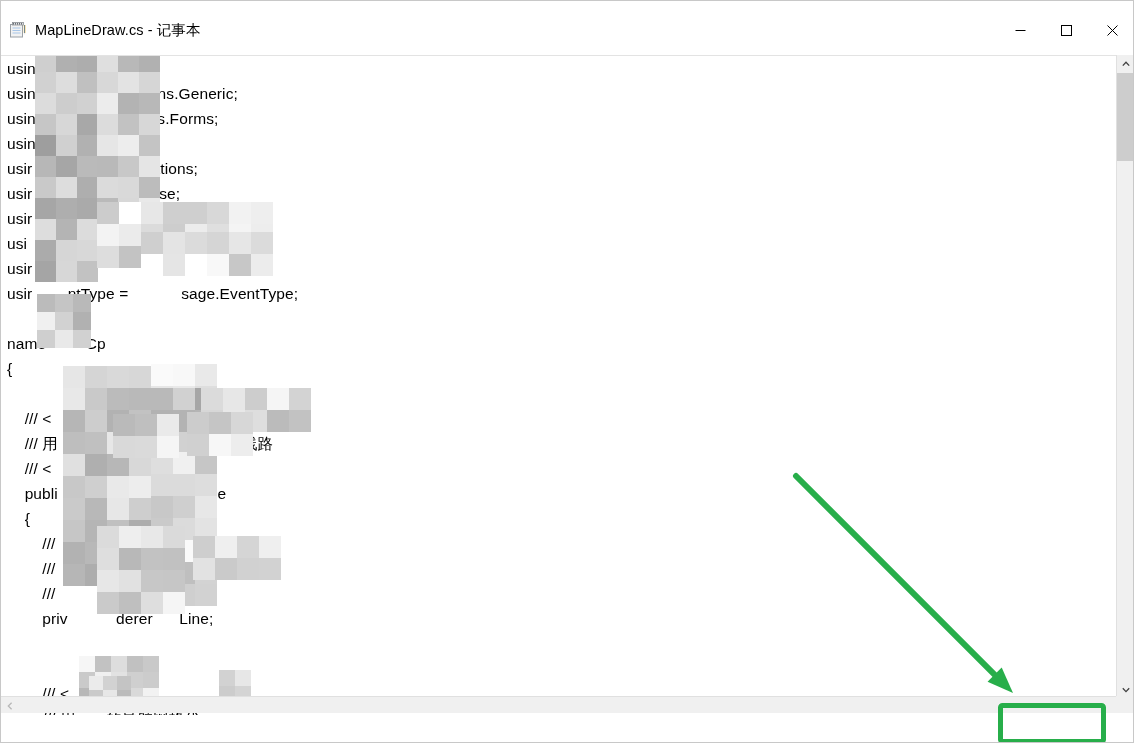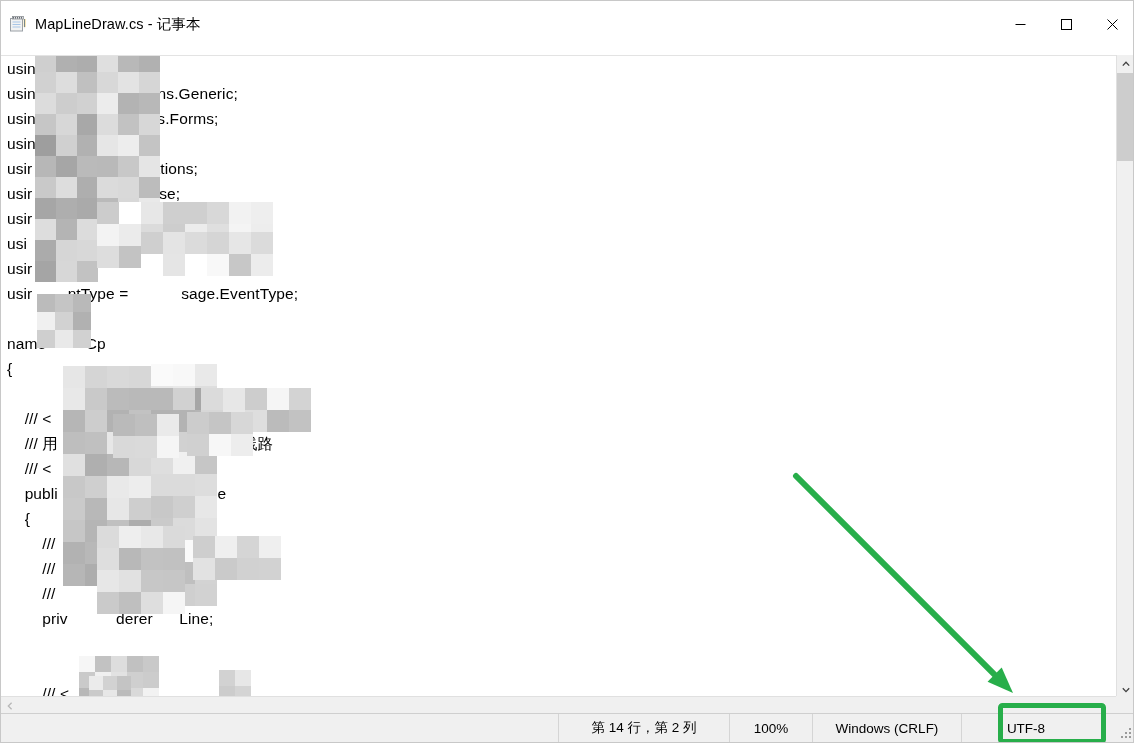--- a/index.html
+++ b/index.html
@@ -17,21 +17,21 @@
     height: 743px;
     overflow: hidden;
     background: #ffffff;
     border: 1px solid #c8c8c8;
     box-sizing: border-box;
   }
 
   
   .titlebar {
     position: absolute;
-    left: 0; top: 8px;
+    left: 0; top: 14px;
     width: 1134px;
     height: 30px;
     background: #ffffff;
     display: flex;
     align-items: center;
   }
   .app-icon {
     width: 18px; height: 18px;
     margin-left: 8px; margin-right: 8px;
     position: relative;
@@ -557,37 +557,20 @@
 
   <div class="hscroll">
     <div class="arrow left">
       <svg width="6" height="8" viewBox="0 0 6 8">
           <polyline points="4.6,0.8 1.3,4 4.6,7.2" fill="none" stroke="#b8b8b8" stroke-width="1.3"></polyline>
         </svg>
     </div>
   </div>
   <div class="corner-box"></div>
 
-  <div class="statusbar">
-    <div class="status-spacer"></div>
-    <div class="status-cell sc-pos">第 14 行，第 2 列</div>
-    <div class="status-cell sc-zoom">100%</div>
-    <div class="status-cell sc-eol">Windows (CRLF)</div>
-    <div class="status-cell sc-enc">UTF-8</div>
-    <div class="status-cell sc-grip">
-      <div class="grip">
-        <i style="right:0;bottom:0"></i>
-          <i style="right:4px;bottom:0"></i>
-          <i style="right:8px;bottom:0"></i>
-        <i style="right:0;bottom:4px"></i>
-          <i style="right:4px;bottom:4px"></i>
-        <i style="right:0;bottom:8px"></i>
-      </div>
-    </div>
-  </div>
 
   <svg class="annot" viewBox="0 0 1134 743">
     <g>
       <line id="annot-line" x1="795" y1="475" x2="1002.8076118445749" y2="682.8076118445749" stroke="#27ae4a" stroke-width="6" stroke-linecap="round"></line>
       <polygon id="annot-head" points="1012,692 986.5441558772843,680.6862915010151 1000.6862915010151,666.5441558772843" fill="#27ae4a"></polygon>
     </g>
     <rect id="annot-rect" x="999.5" y="704.5" width="103" height="36" fill="none" stroke="#27ae4a" stroke-width="5" rx="2"></rect>
   </svg>
 
 </div>

